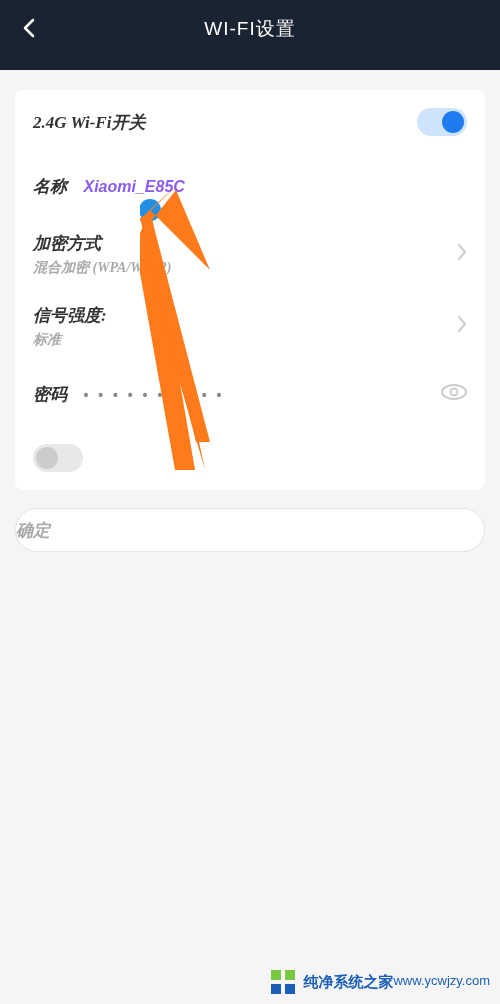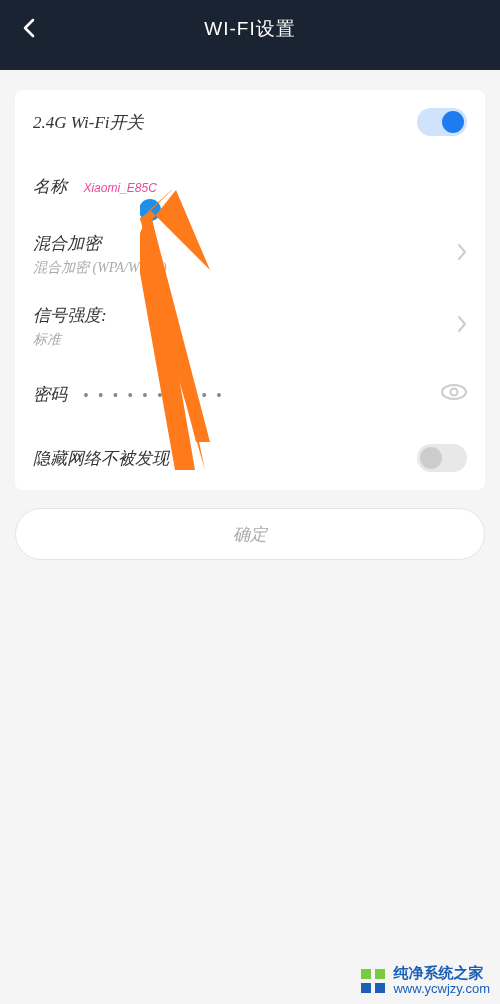--- a/index.html
+++ b/index.html
@@ -28,20 +28,21 @@
     }
     .header-title {
       color: #fff;
       font-size: 19px;
       font-weight: 400;
       margin: 0 auto;
       letter-spacing: 1px;
     }
     .content {
       padding: 20px 15px 2px;
+      font-weight: bold;
     }
     .card {
       background: #fff;
       border-radius: 8px;
       padding: 0 18px;
       margin-bottom: 18px;
     }
     .row {
       display: flex;
       align-items: center;
@@ -64,22 +65,22 @@
       flex-direction: column;
       gap: 4px;
     }
     .sublabel {
       font-size: 14px;
       color: #aaa;
       font-style: italic;
       font-family: "Kaiti SC", "STKaiti", KaiTi, serif;
     }
     .inline-value {
-      font-size: 12px;
-      color: #ec4899;
+      font-size: 16px;
+      color: #8b5cf6;
       margin-left: 12px;
       font-style: italic;
     }
     .password-dots {
       font-size: 14px;
       color: #888;
       letter-spacing: 3px;
       margin-left: 12px;
     }
     .toggle {
@@ -103,27 +104,26 @@
     .chevron {
       color: #ccc;
       font-size: 22px;
     }
     .eye-icon {
       color: #ccc;
       cursor: pointer;
     }
     .confirm-btn {
       width: 100%;
-      height: 52px;
+      height: 44px;
       background: #fff;
       border: 1px solid #e5e5e5;
       border-radius: 26px;
       display: flex;
       align-items: center;
-      justify-content: center;
       color: #aaa;
       font-size: 17px;
       cursor: pointer;
       margin-top: 4px;
       font-family: "Kaiti SC", "STKaiti", KaiTi, serif;
       font-style: italic;
     }
     .arrow-annotation {
       position: absolute;
       top: 190px;
@@ -138,21 +138,21 @@
       display: flex;
       align-items: center;
       gap: 6px;
     }
     .wm-logo {
       width: 28px;
       height: 28px;
     }
     .wm-text {
       display: flex;
-      flex-direction: column;
+      flex-direction: row;
       line-height: 1.1;
     }
     .wm-title {
       font-size: 15px;
       color: #1b5fb8;
       font-weight: 600;
     }
     .wm-url {
       font-size: 13px;
       color: #1b5fb8;
@@ -183,21 +183,21 @@
 
     <div class="row">
       <div>
         <span class="label">名称</span>
         <span class="inline-value">Xiaomi_E85C</span>
       </div>
     </div>
 
     <div class="row row-tall">
       <div class="label-block">
-        <span class="label">混合加密</span>
+        <span class="label">加密方式</span>
         <span class="sublabel">混合加密 (WPA/WPA2)</span>
       </div>
       <span class="chevron">
         <svg width="10" height="18" viewBox="0 0 10 18">
             <path d="M2 2 L8 9 L2 16" stroke="#ccc" stroke-width="2" fill="none" stroke-linecap="round" stroke-linejoin="round"></path>
           </svg>
       </span>
     </div>
 
     <div class="row row-tall">
@@ -219,21 +219,20 @@
       </div>
       <span class="eye-icon">
         <svg width="26" height="18" viewBox="0 0 26 18">
             <ellipse cx="13" cy="9" rx="12" ry="7" stroke="#ccc" stroke-width="2" fill="none"></ellipse>
             <circle cx="13" cy="9" r="3.5" stroke="#ccc" stroke-width="2" fill="none"></circle>
           </svg>
       </span>
     </div>
 
     <div class="row">
-      <span class="label">隐藏网络不被发现</span>
       <div class="toggle off">
         <div class="knob"></div>
       </div>
     </div>
 
   </div>
 
 
   <div class="confirm-btn">
     <span>确定</span>

